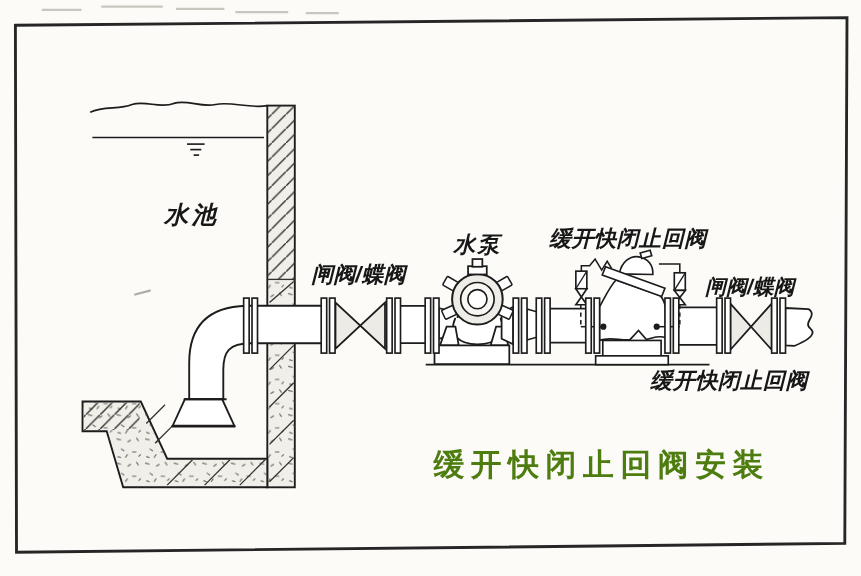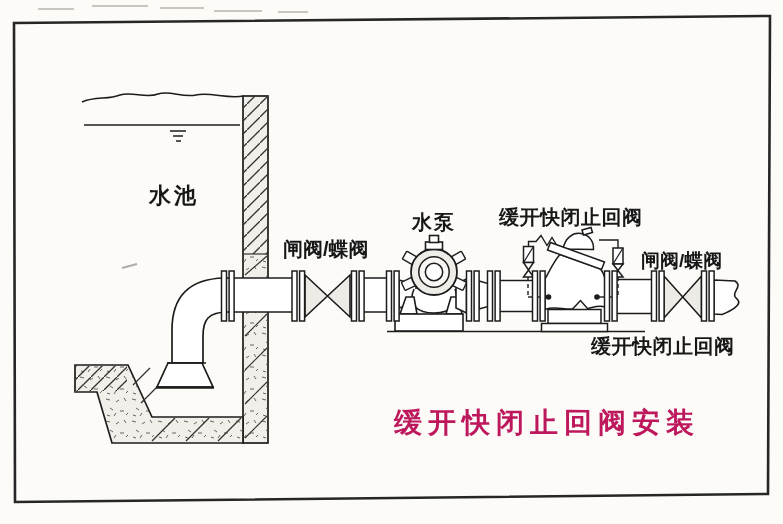--- a/index.html
+++ b/index.html
@@ -6,31 +6,32 @@
   .stage{
     position:relative;width:783px;height:524px;overflow:hidden;
     background:#fcfbf8;
     font-family:"Liberation Sans", sans-serif;
   }
   .stage svg{position:absolute;left:0;top:0;}
   .lbl{
     position:absolute;color:#171717;white-space:nowrap;
     font-family:"Liberation Sans", sans-serif;font-weight:700;
     transform-origin:left top;
+    font-style:italic;
   }
   .lbl-pool   {left:149px;top:181px;font-size:22px;letter-spacing:3px;}
   .lbl-inlet  {left:283px;top:236px;font-size:20px;}
   .lbl-pump   {left:412px;top:209px;font-size:20px;letter-spacing:2px;}
   .lbl-check  {left:499px;top:204px;font-size:20px;letter-spacing:0.5px;}
   .lbl-outletv{left:641px;top:248px;font-size:19px;}
   .lbl-note   {left:591px;top:333px;font-size:20px;letter-spacing:0.5px;}
   .figure-title{
     position:absolute;left:394px;top:404px;
     font-family:"Liberation Serif", serif;font-weight:700;
-    font-size:28px;letter-spacing:6px;color:#be185d;white-space:nowrap;
+    font-size:28px;letter-spacing:6px;color:#4d7c0f;white-space:nowrap;
   }
 </style>
 </head>
 <body>
 
 <div class="stage">
 
 <svg width="783" height="524" viewBox="0 0 783 524">
   <defs>
     <pattern id="hatch" patternUnits="userSpaceOnUse" width="13" height="13">

